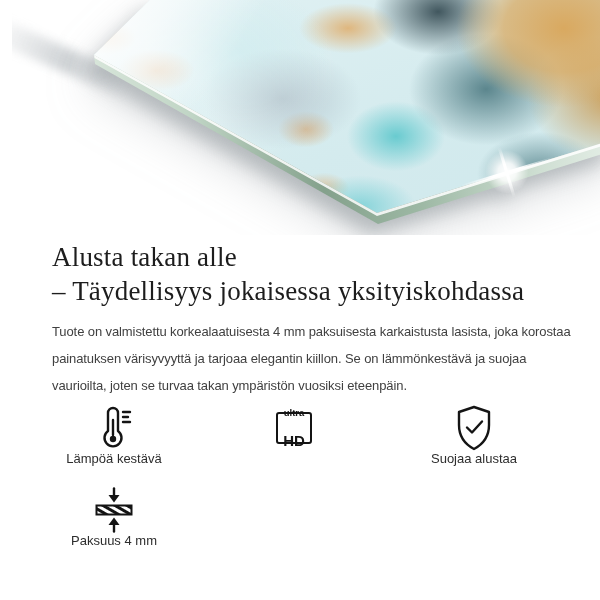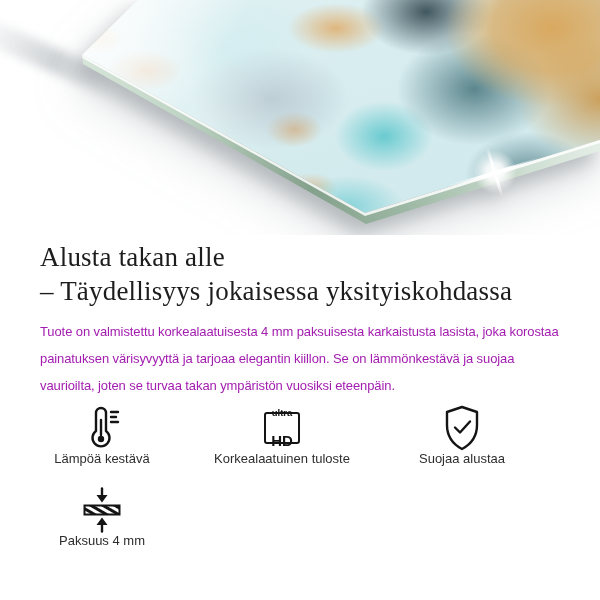--- a/index.html
+++ b/index.html
@@ -3,21 +3,21 @@
 <meta charset="utf-8">
 <style>
   * { margin:0; padding:0; box-sizing:border-box; }
   html,body { width:600px; height:600px; }
   body {
     font-family:"Liberation Sans", sans-serif;
     background:#ffffff;
     color:#1c1c1c;
     overflow:hidden;
   }
-  .stage { position:relative; width:600px; height:600px; background:#fff; }
+  .stage { position:relative; width:600px; height:600px; background:#fff;padding-left:12px; }
 
   
   .hero { position:relative; width:600px; height:235px; overflow:hidden; background:#fff; }
 
   .streak {
     position:absolute; left:-14px; top:18px; width:140px; height:24px;
     transform:rotate(24deg); transform-origin:left center;
     background:linear-gradient(to right, rgba(148,156,162,0.05), rgba(148,156,162,0.45) 55%, rgba(148,156,162,0.0));
     filter:blur(5px);
   }
@@ -89,21 +89,21 @@
     line-height:34px;
     color:#1d1d1d;
     letter-spacing:0.2px;
   }
   .description {
     margin-top:10px;
     width:532px;
     font-size:13px;
     line-height:27px;
     letter-spacing:-0.1px;
-    color:#a21caf;
+    color:#404040;
   }
 
   
   .features {
     margin:6px 0 0 -28px;
     width:540px;
     display:grid;
     grid-template-columns:repeat(3, 180px);
     row-gap:20px;
   }
@@ -176,21 +176,20 @@
         <div class="label">Lämpöä kestävä</div>
       </div>
 
       <div class="feature">
         <div class="icon-box">
           <div class="uhd-box">
             <div class="uhd-top">ultra</div>
             <div class="uhd-bottom">HD</div>
           </div>
         </div>
-        <div class="label">Korkealaatuinen tuloste</div>
       </div>
 
       <div class="feature">
         <div class="icon-box">
           <svg width="44" height="48" viewBox="0 0 44 48">
             <path class="icon-stroke" d="M22 3 L37 8 V21 C37 33 30.5 40.5 22 45 C13.5 40.5 7 33 7 21 V8 Z"></path>
             <path class="icon-stroke" d="M15 23.5 L20 28.5 L30 17.5"></path>
           </svg>
         </div>
         <div class="label">Suojaa alustaa</div>

